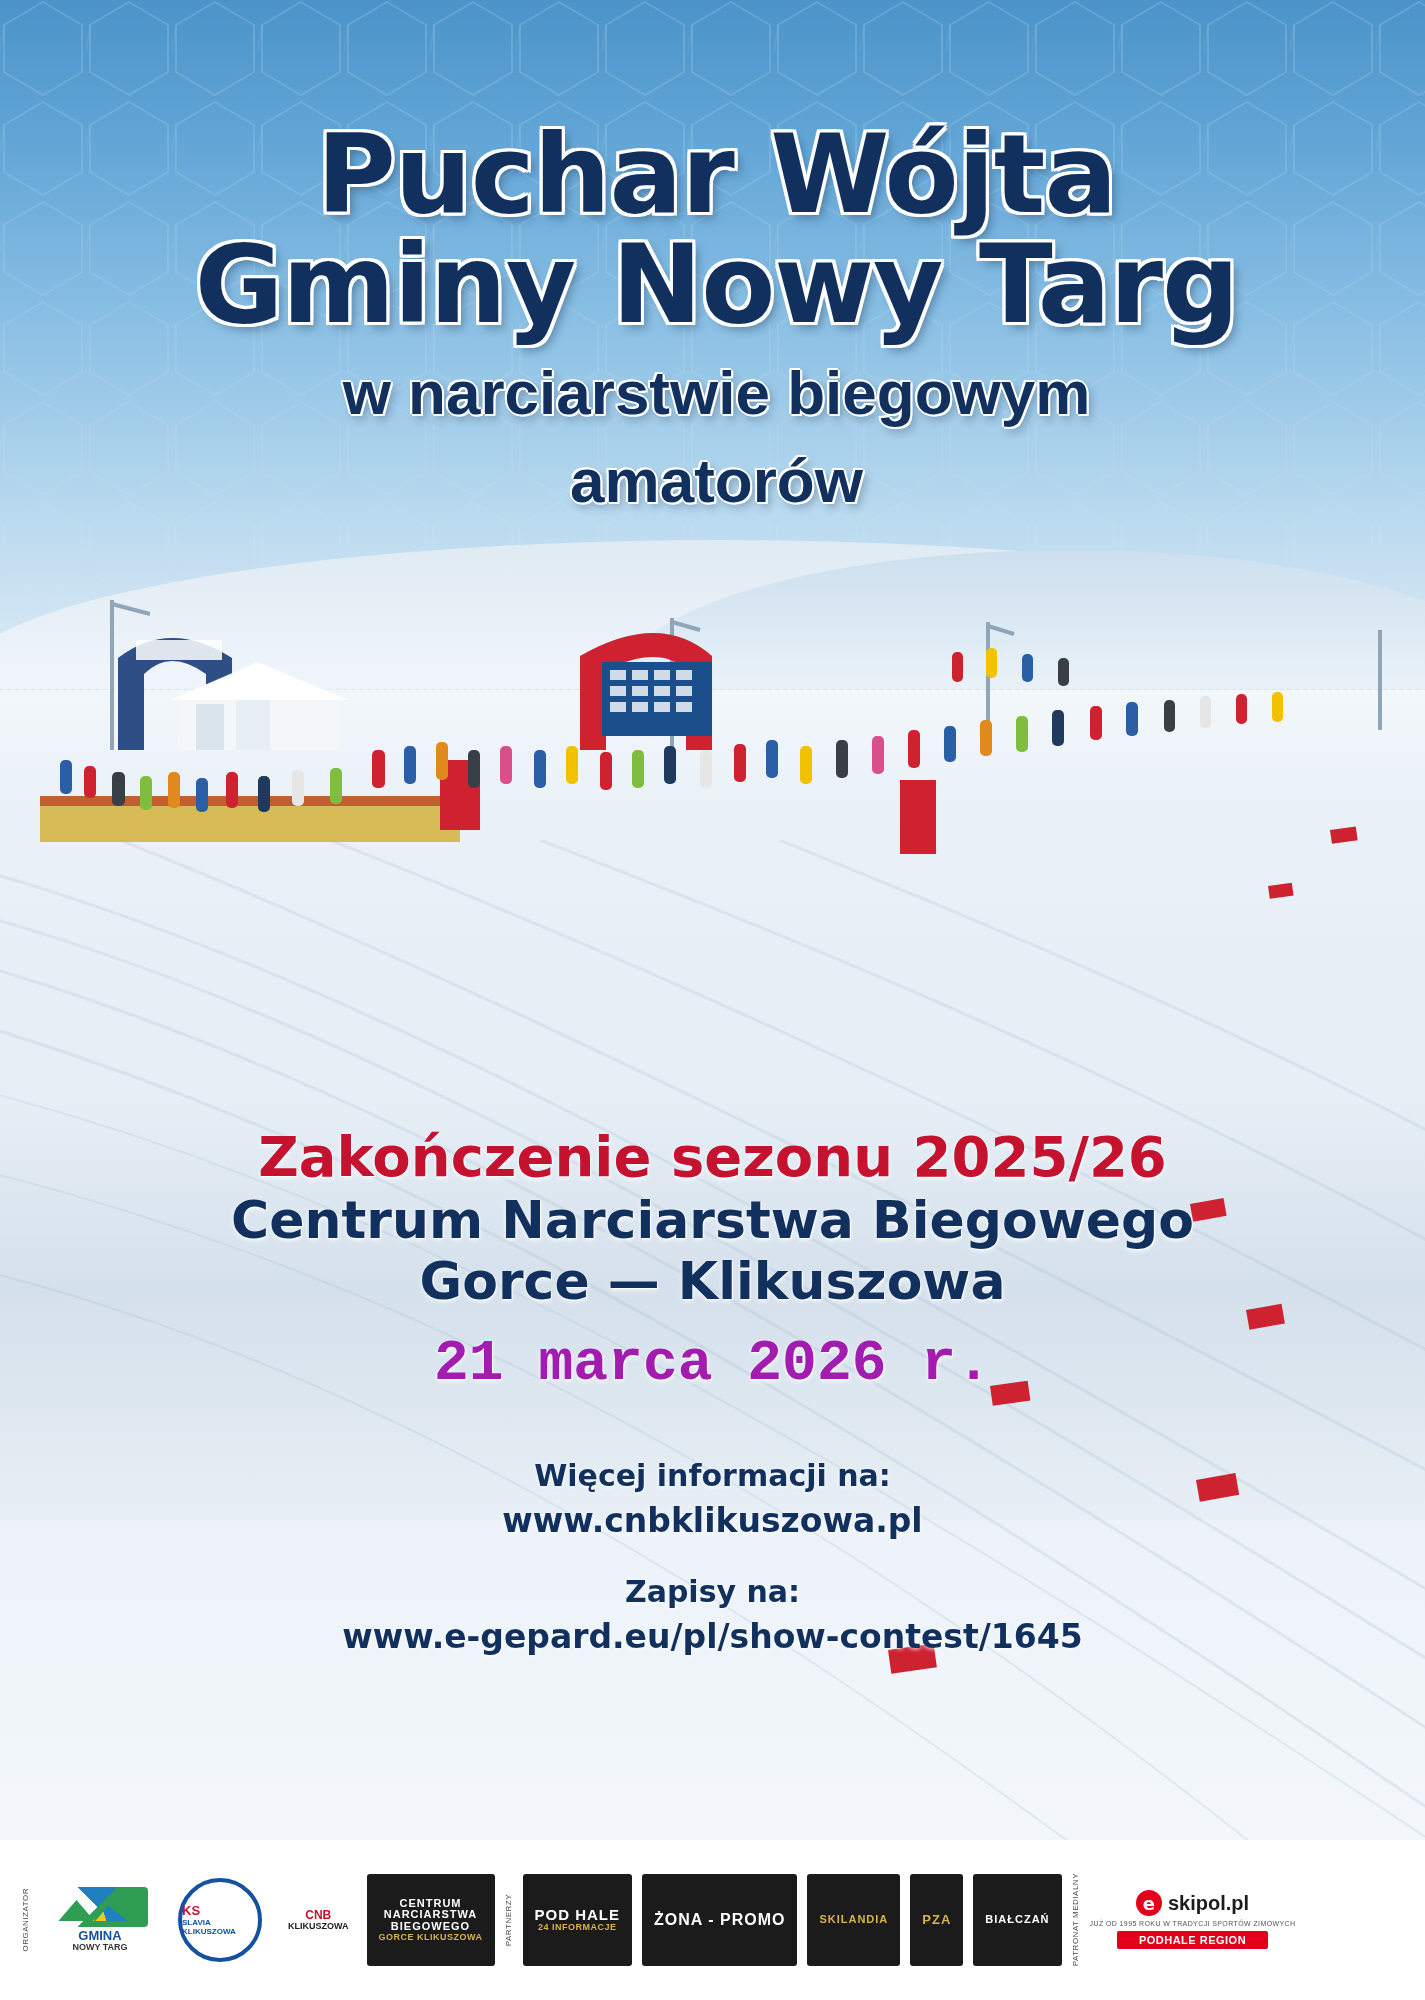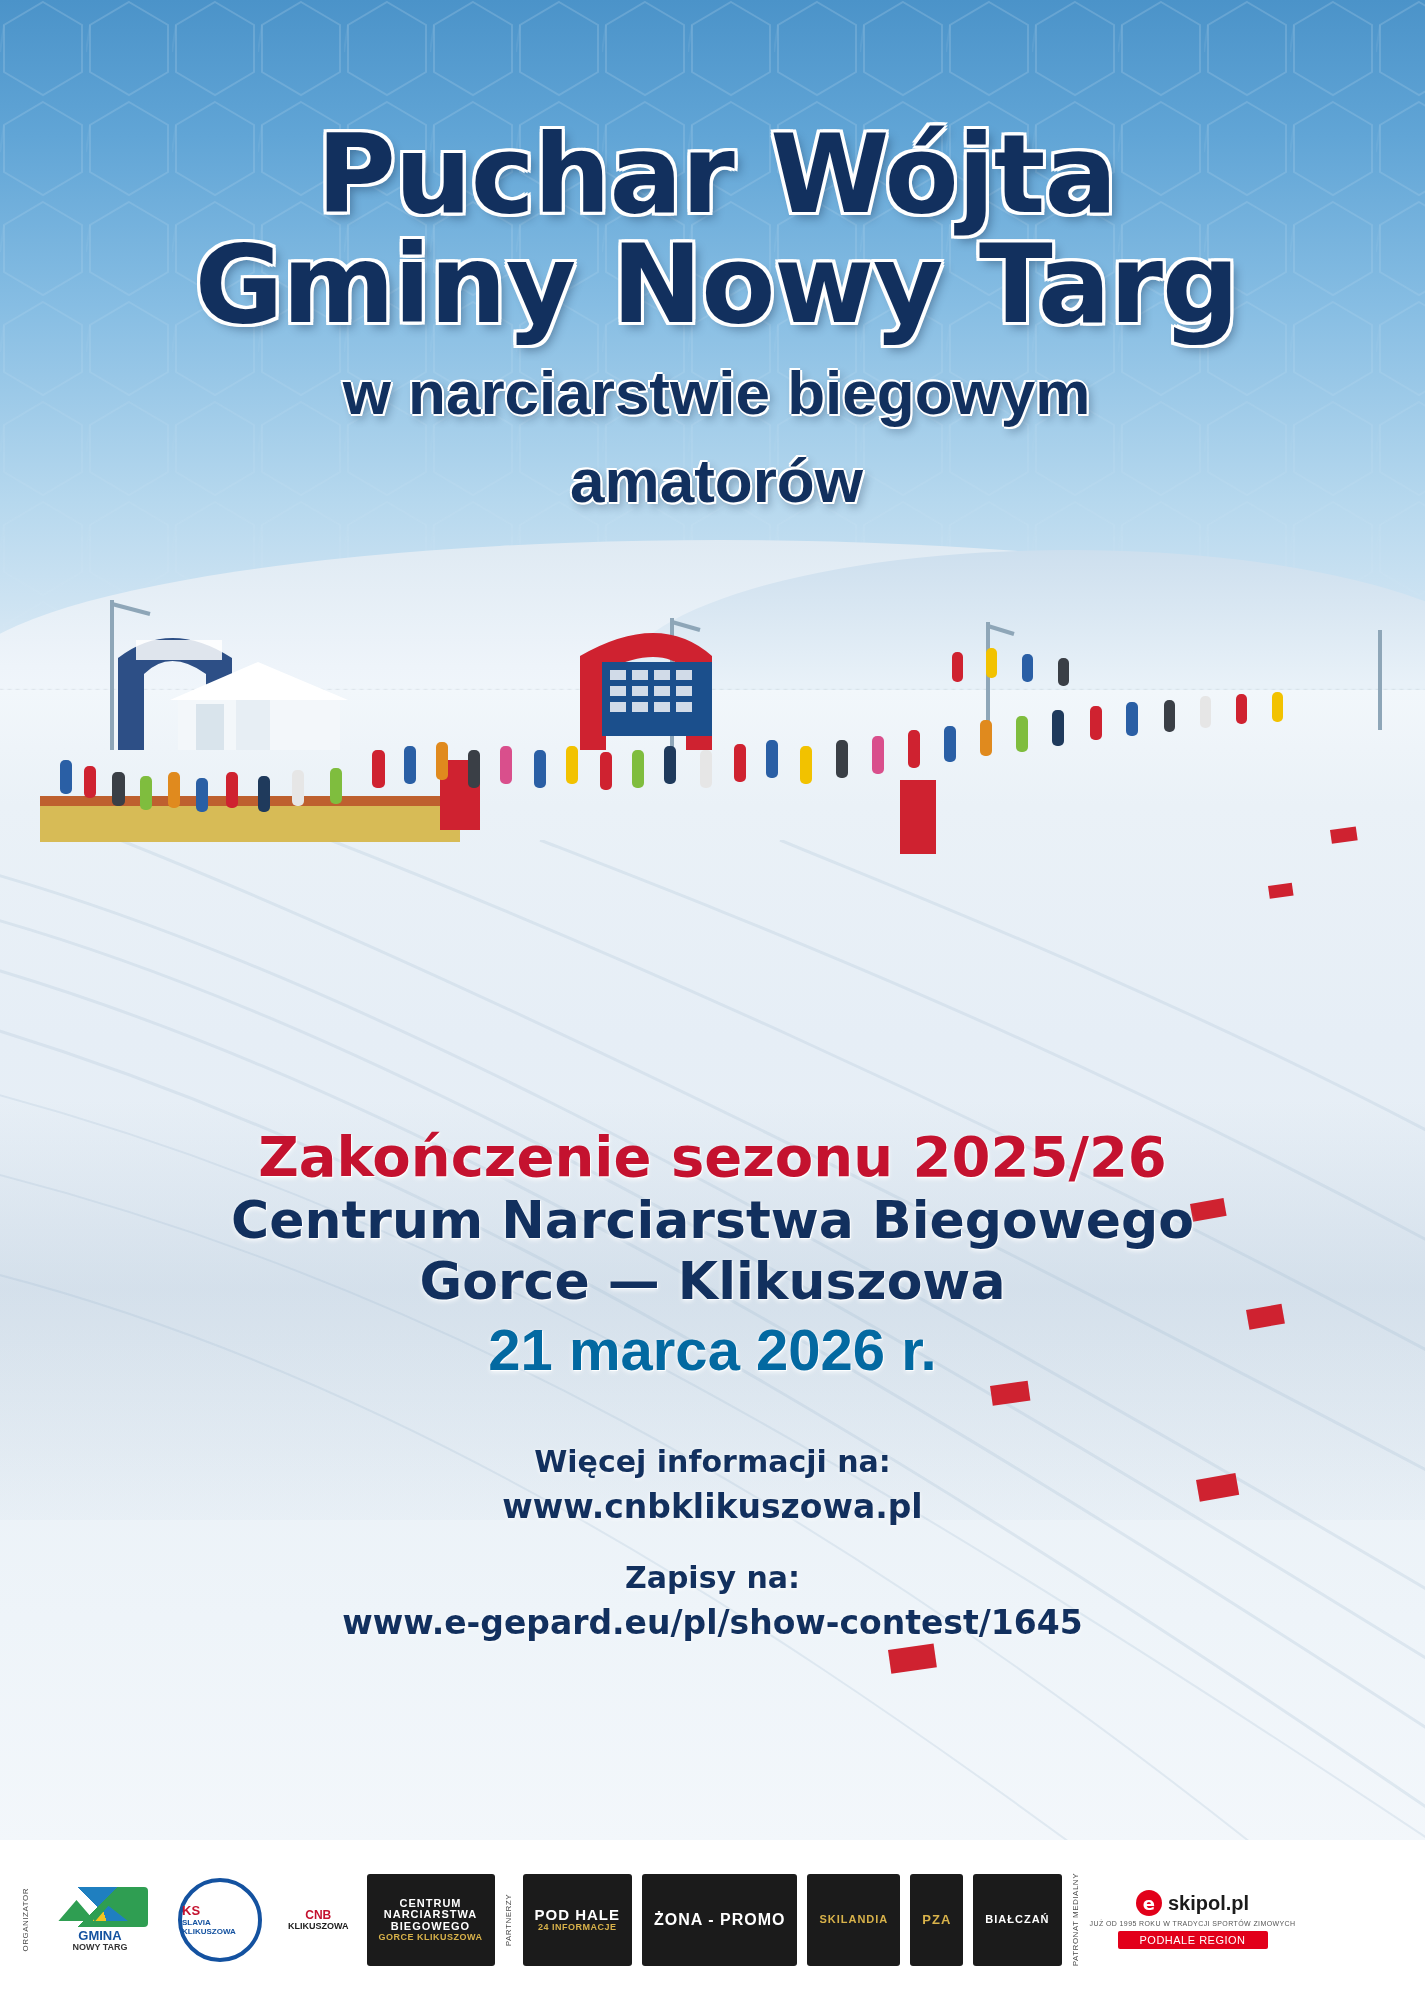--- a/index.html
+++ b/index.html
@@ -152,26 +152,26 @@
   }
   .line-navy {
     font-family: "DejaVu Sans", sans-serif;
     font-weight: 700;
     font-size: 52px;
     color: #12305e;
     line-height: 1.18;
     text-shadow: 0 2px 5px rgba(255,255,255,.85), 1px 1px 0 rgba(255,255,255,.9);
   }
   .line-date {
-    font-family: Liberation Sans, sans-serif;
+    font-family: Liberation Mono, monospace;
     font-weight: 700;
     font-size: 58px;
-    color: #0369a1;
+    color: #a21caf;
     line-height: 1.2;
-    margin-top: 2px;
+    margin-top: 16px;
     text-shadow: 0 2px 5px rgba(255,255,255,.85), 1px 1px 0 rgba(255,255,255,.9);
   }
   .small-label {
     margin-top: 60px;
     font-family: "DejaVu Sans", sans-serif;
     font-weight: 700;
     font-size: 30px;
     color: #12305e;
     text-shadow: 0 1px 4px rgba(255,255,255,.9);
   }
@@ -287,21 +287,21 @@
   }
   .skipol-e {
     width: 26px; height: 26px; border-radius: 50%;
     background: #e2001a; color:#fff; font-weight:700; font-size:18px;
     display:flex; align-items:center; justify-content:center;
     font-family: "DejaVu Sans", sans-serif;
   }
   .skipol-name { font-size: 20px; font-weight:700; color:#1b1b1b; }
   .skipol-claim { font-size: 7px; color:#555; letter-spacing:.4px; }
   .podhale-region {
-    background:#e2001a; color:#fff; font-size:11px; font-weight:400;
+    background:#e2001a; color:#fff; font-size:11px; font-weight:700;
     padding: 3px 22px; border-radius:2px; letter-spacing:.5px;
   }
 </style>
 </head>
 <body>
 
 <div class="poster">
 
   <div class="sky"></div>
 

